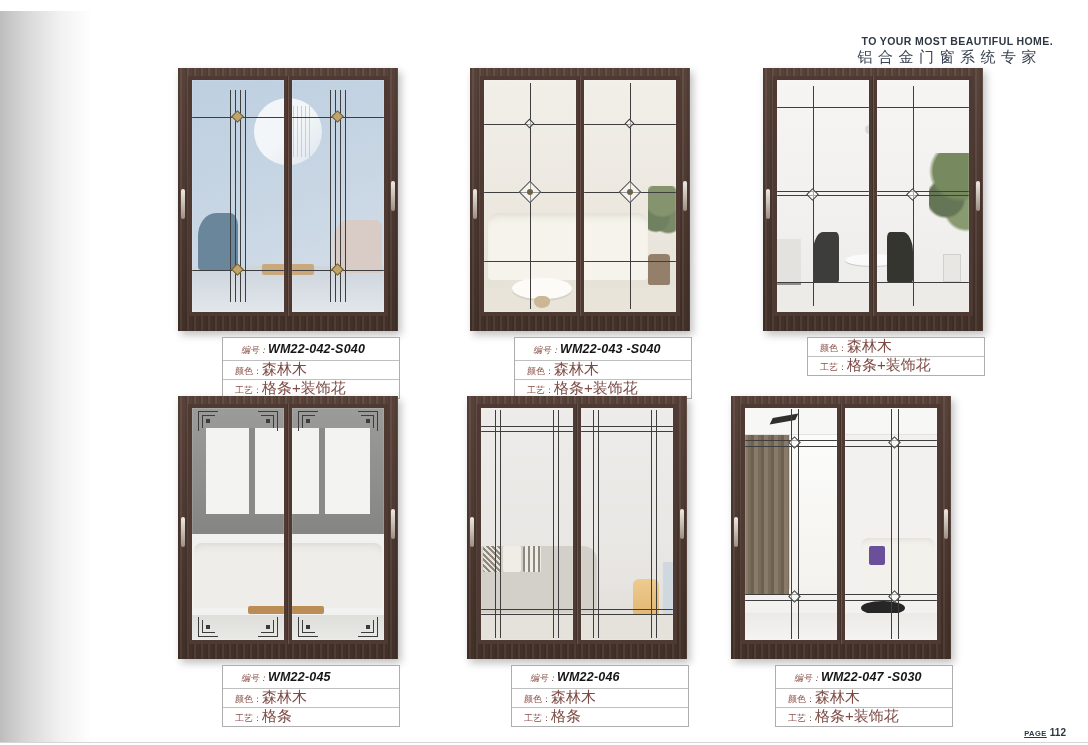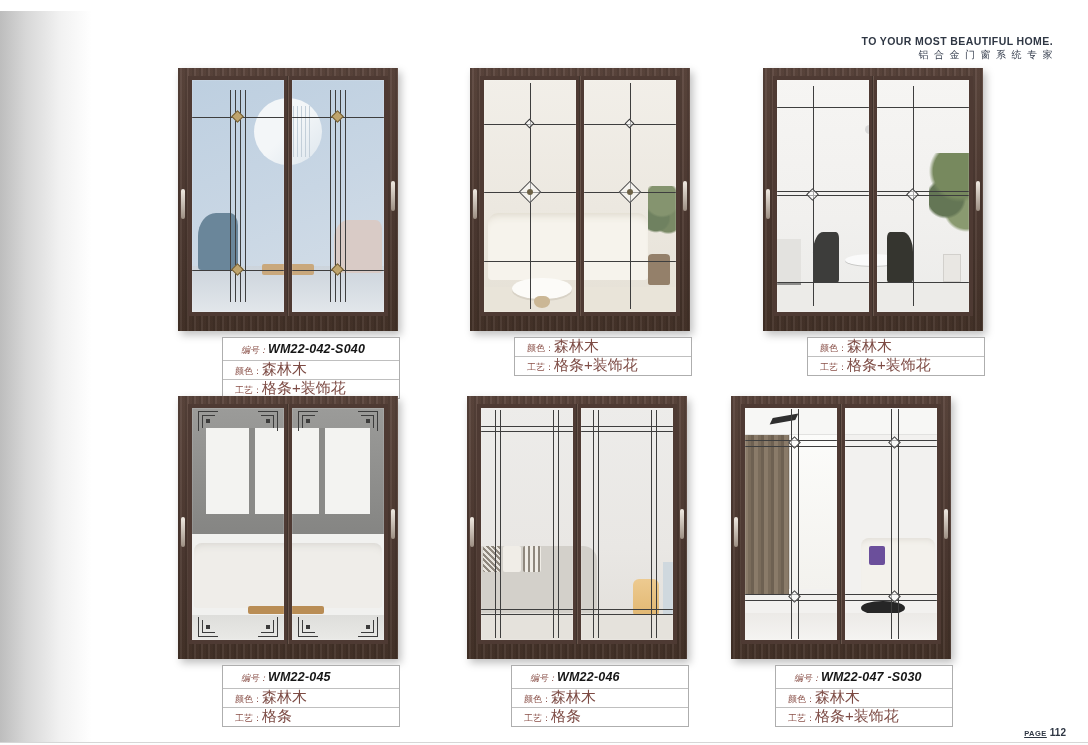--- a/index.html
+++ b/index.html
@@ -6,21 +6,21 @@
   .page{position:relative;width:1088px;height:745px;background:#ffffff;overflow:hidden;
         font-family:"Liberation Sans",sans-serif;margin-top:11px;}
   
   .gutter{position:absolute;left:0;top:0;bottom:0;width:92px;
           background:linear-gradient(90deg,#bdbdbd 0%,#d7d7d7 28%,#f1f1f1 65%,#ffffff 100%);}
   .bottom-edge{position:absolute;left:0;right:0;bottom:0;height:13px;border-top:1px solid #d6d6d6;
                background:linear-gradient(180deg,#ffffff,#ebebeb);}
   
   .slogan-en{position:absolute;right:35px;top:24px;font-size:10.5px;font-weight:bold;
              letter-spacing:.4px;color:#2f3744;}
-  .slogan-cn{position:absolute;right:30px;top:37px;font-size:10px;letter-spacing:5.5px;color:#3a4252;}
+  .slogan-cn{position:absolute;right:46px;top:37px;font-size:15px;letter-spacing:5.5px;color:#3a4252;}
   .pageno{position:absolute;right:22px;top:711px;color:#2f3744;white-space:nowrap;text-align:center;}
   .pageno .pl{font-size:7.5px;font-weight:bold;text-decoration:underline;letter-spacing:.5px;}
   .pageno .pn{font-size:10px;font-weight:bold;margin-left:3px;}
   
   .cell{position:absolute;width:222px;}
   .door{position:relative;width:220px;height:263px;box-sizing:border-box;
         padding:8px 10px 15px 10px;
         background:
           repeating-linear-gradient(90deg,rgba(0,0,0,.12) 0 2px,rgba(255,255,255,.05) 2px 4px,rgba(0,0,0,.05) 4px 7px),
           linear-gradient(180deg,#5c463d 0%,#4e3a32 55%,#453329 100%);
@@ -199,20 +199,21 @@
         <div class="flower" style="left:calc(25% - 8px);top:calc(48.5% - 8px)"></div>
         <div class="flower" style="left:calc(75% - 8px);top:calc(48.5% - 8px)"></div>
         <div class="pf pfl"></div>
         <div class="pf pfr"></div>
         <div class="cg"></div>
       </div>
       <div class="hdl l"></div>
       <div class="hdl r"></div>
     </div>
     <div class="lbox">
+      <div class="lrow r1"><span class="lab">编号：</span><span class="cval">WM22-043 -S040</span></div>
       <div class="lrow"><span class="lab">颜色：</span><span class="vval">森林木</span></div>
       <div class="lrow"><span class="lab">工艺：</span><span class="vval">格条+装饰花</span></div>
     </div>
   </div>
 
   <div class="cell" style="left:763px;top:57px">
     <div class="door">
       <div class="glass s3">
         <div class="s3-floor"></div>
         <div class="s3-plant"></div>

